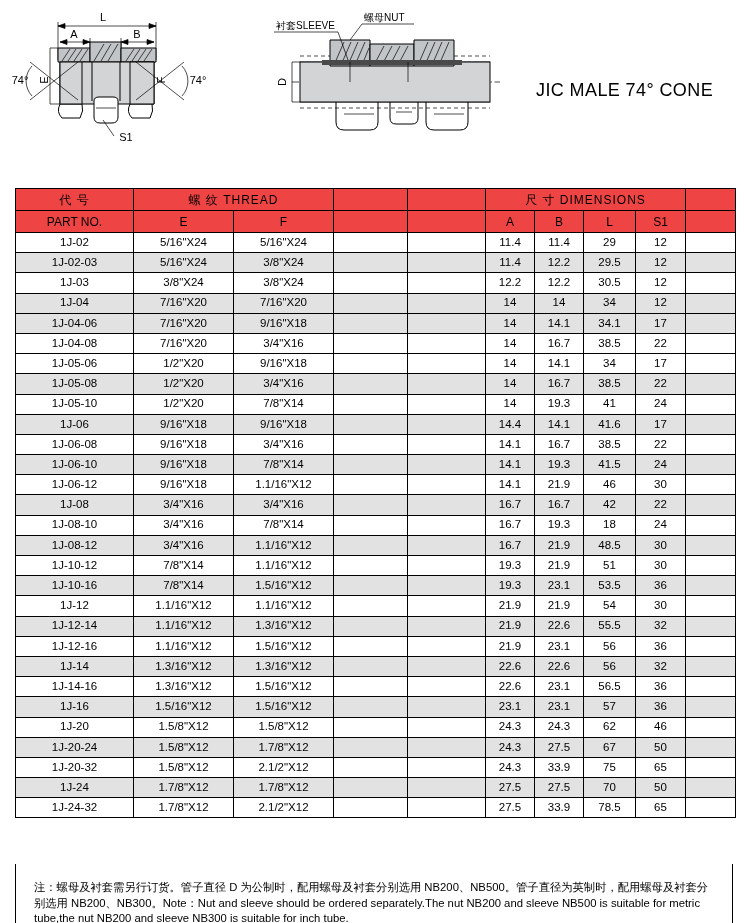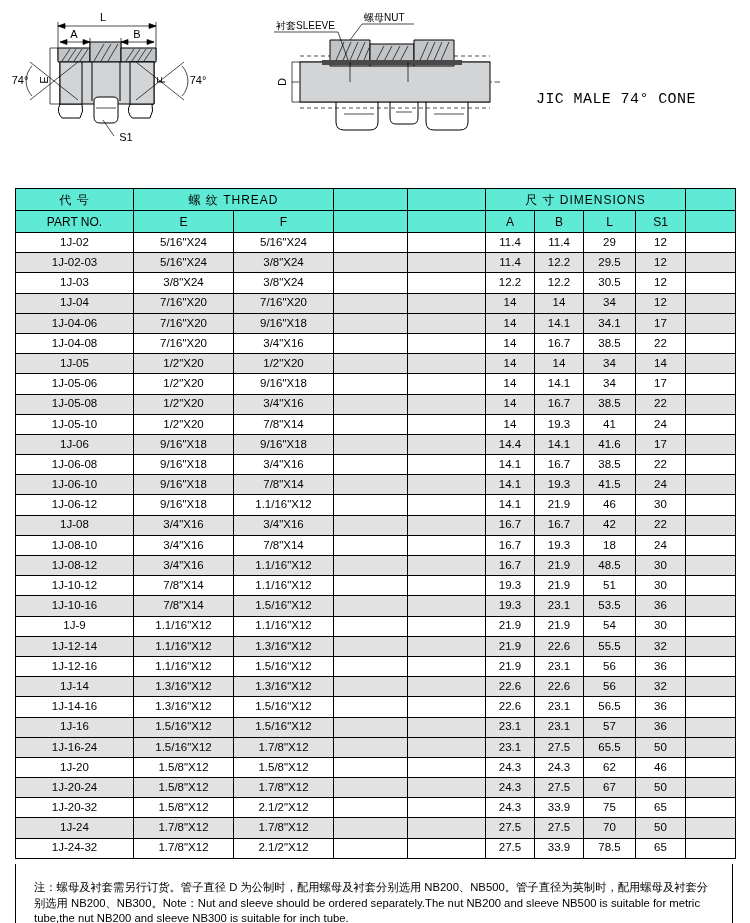--- a/index.html
+++ b/index.html
@@ -20,25 +20,25 @@
   .drawings {
     position: relative;
     width: 750px;
     height: 180px;
   }
   .dwg-left  { position: absolute; left: 8px;  top: 4px; width: 250px; height: 172px; }
   .dwg-right { position: absolute; left: 262px; top: 10px; width: 260px; height: 160px; }
   .title-right {
     position: absolute;
     left: 536px;
-    top: 91px;
-    font-size: 15px;
+    top: 80px;
+    font-size: 18px;
     letter-spacing: 0.4px;
     white-space: nowrap;
-    font-family: Liberation Mono, monospace;
+    font-family: Liberation Sans, sans-serif;
   }
 
   
   .table-wrap {
     position: absolute;
     left: 15px;
     top: 188px;
     width: 720px;
   }
   table.spec {
@@ -50,21 +50,21 @@
   table.spec th,
   table.spec td {
     border: 1px solid #000;
     text-align: center;
     vertical-align: middle;
     padding: 0;
     line-height: 1;
     font-weight: normal;
   }
   table.spec thead th {
-    background: #5eead4;
+    background: #ef4444;
     height: 21px;
     font-size: 12px;
   }
   table.spec thead th.cn {
     letter-spacing: 1px;
   }
   table.spec tbody td {
     height: 19.2px;
     font-size: 11.5px;
   }
@@ -397,32 +397,20 @@
           <td>7/16"X20</td>
           <td>3/4"X16</td>
           <td></td>
           <td></td>
           <td>14</td>
           <td>16.7</td>
           <td>38.5</td>
           <td>22</td>
           <td></td>
         </tr>
-        <tr class="alt">
-          <td>1J-05</td>
-          <td>1/2"X20</td>
-          <td>1/2"X20</td>
-          <td></td>
-          <td></td>
-          <td>14</td>
-          <td>14</td>
-          <td>34</td>
-          <td>14</td>
-          <td></td>
-        </tr>
         <tr class="plain">
           <td>1J-05-06</td>
           <td>1/2"X20</td>
           <td>9/16"X18</td>
           <td></td>
           <td></td>
           <td>14</td>
           <td>14.1</td>
           <td>34</td>
           <td>17</td>
@@ -554,21 +542,21 @@
           <td>1.5/16"X12</td>
           <td></td>
           <td></td>
           <td>19.3</td>
           <td>23.1</td>
           <td>53.5</td>
           <td>36</td>
           <td></td>
         </tr>
         <tr class="plain">
-          <td>1J-9</td>
+          <td>1J-12</td>
           <td>1.1/16"X12</td>
           <td>1.1/16"X12</td>
           <td></td>
           <td></td>
           <td>21.9</td>
           <td>21.9</td>
           <td>54</td>
           <td>30</td>
           <td></td>
         </tr>
@@ -625,32 +613,20 @@
           <td>1.5/16"X12</td>
           <td>1.5/16"X12</td>
           <td></td>
           <td></td>
           <td>23.1</td>
           <td>23.1</td>
           <td>57</td>
           <td>36</td>
           <td></td>
         </tr>
-        <tr class="alt">
-          <td>1J-16-24</td>
-          <td>1.5/16"X12</td>
-          <td>1.7/8"X12</td>
-          <td></td>
-          <td></td>
-          <td>23.1</td>
-          <td>27.5</td>
-          <td>65.5</td>
-          <td>50</td>
-          <td></td>
-        </tr>
         <tr class="plain">
           <td>1J-20</td>
           <td>1.5/8"X12</td>
           <td>1.5/8"X12</td>
           <td></td>
           <td></td>
           <td>24.3</td>
           <td>24.3</td>
           <td>62</td>
           <td>46</td>

